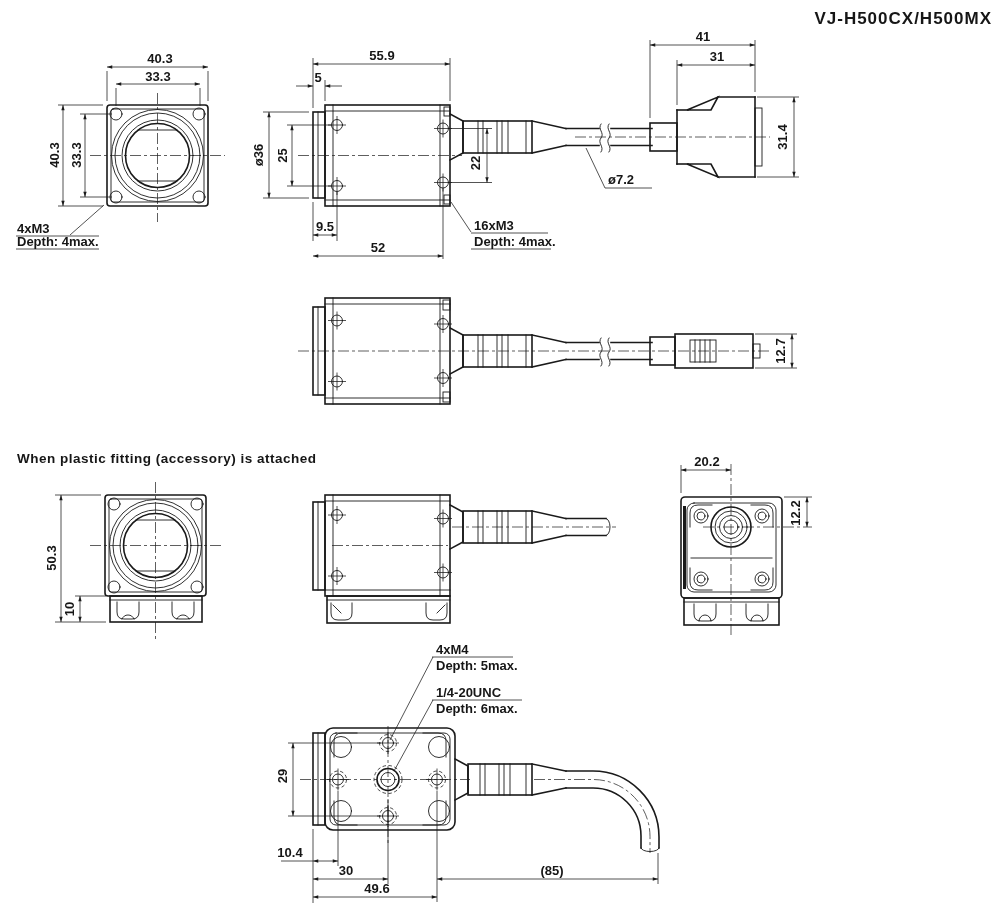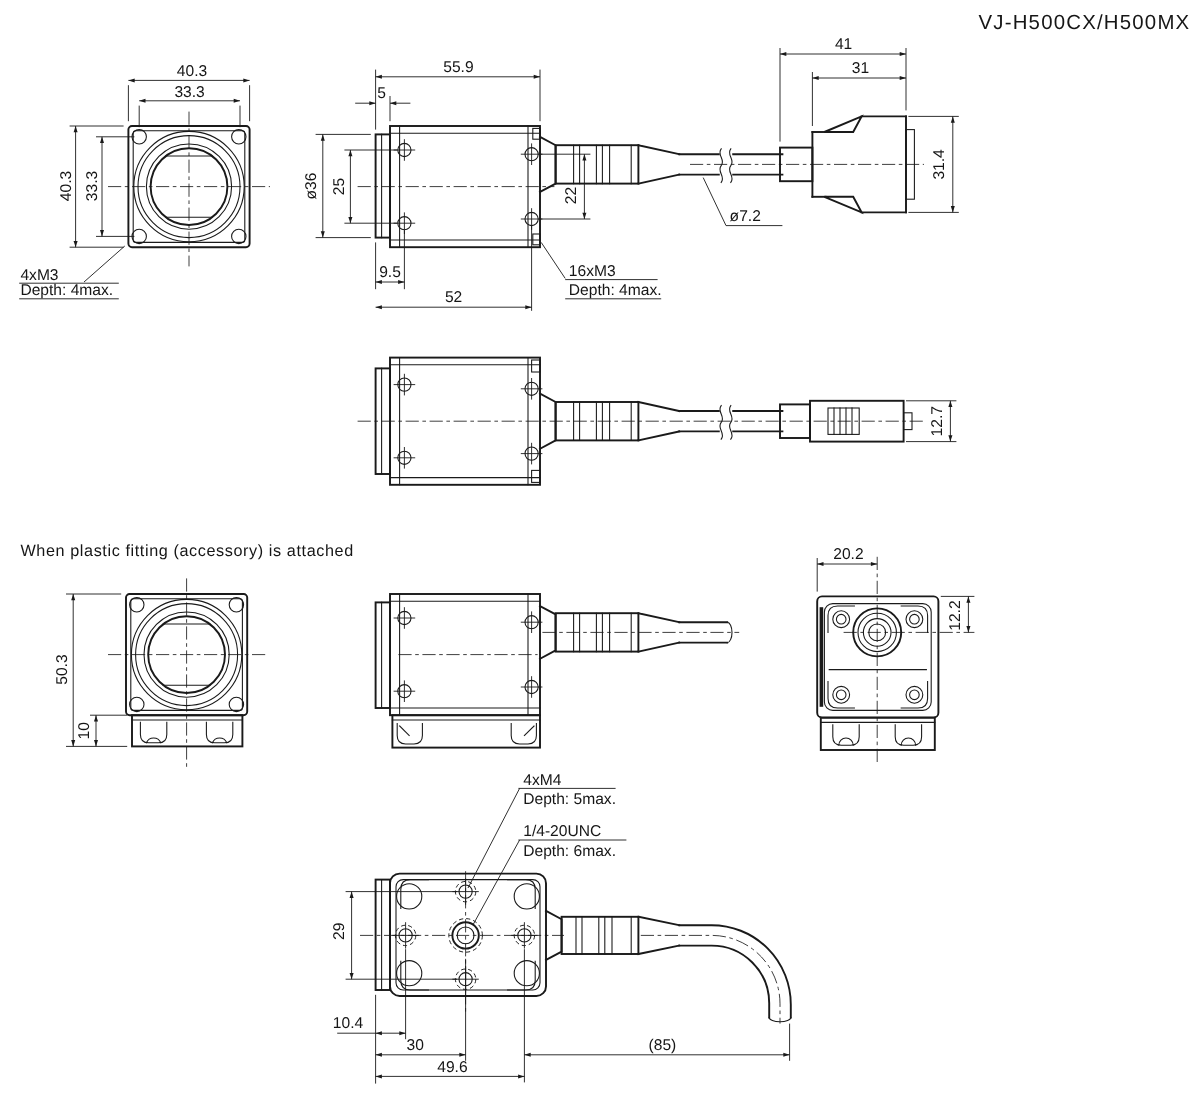--- a/index.html
+++ b/index.html
@@ -1,16 +1,16 @@
 <!DOCTYPE html>
 <html><head>
 <meta charset="utf-8">
 <style>
   html,body{margin:0;padding:0;background:#ffffff;}
-  .page{position:relative;width:1000px;height:913px;background:#fff;overflow:hidden;}
+  .page{position:relative;width:1000px;height:913px;background:#fff;overflow:hidden;font-weight:bold;}
   svg{display:block;}
   .ol{stroke:#1a1a1a;stroke-width:1.6;fill:none;stroke-linejoin:miter;stroke-linecap:square;}
   .il{stroke:#1a1a1a;stroke-width:0.9;fill:none;stroke-linecap:square;}
   .dl{stroke:#1a1a1a;stroke-width:0.75;fill:none;}
   .cl{stroke:#1a1a1a;stroke-width:0.7;fill:none;stroke-dasharray:11 3 3 3;}
   .hl{stroke:#1a1a1a;stroke-width:0.8;fill:none;stroke-dasharray:3.5 2.5;}
   .t{font-family:"Liberation Sans",sans-serif;font-size:13px;fill:#161616;}
   .tm{text-anchor:middle;}
   .tt{font-family:"Liberation Sans",sans-serif;font-size:17px;fill:#161616;letter-spacing:1px;}
   .ts{font-family:"Liberation Sans",sans-serif;font-size:13.5px;fill:#161616;letter-spacing:0.5px;}

